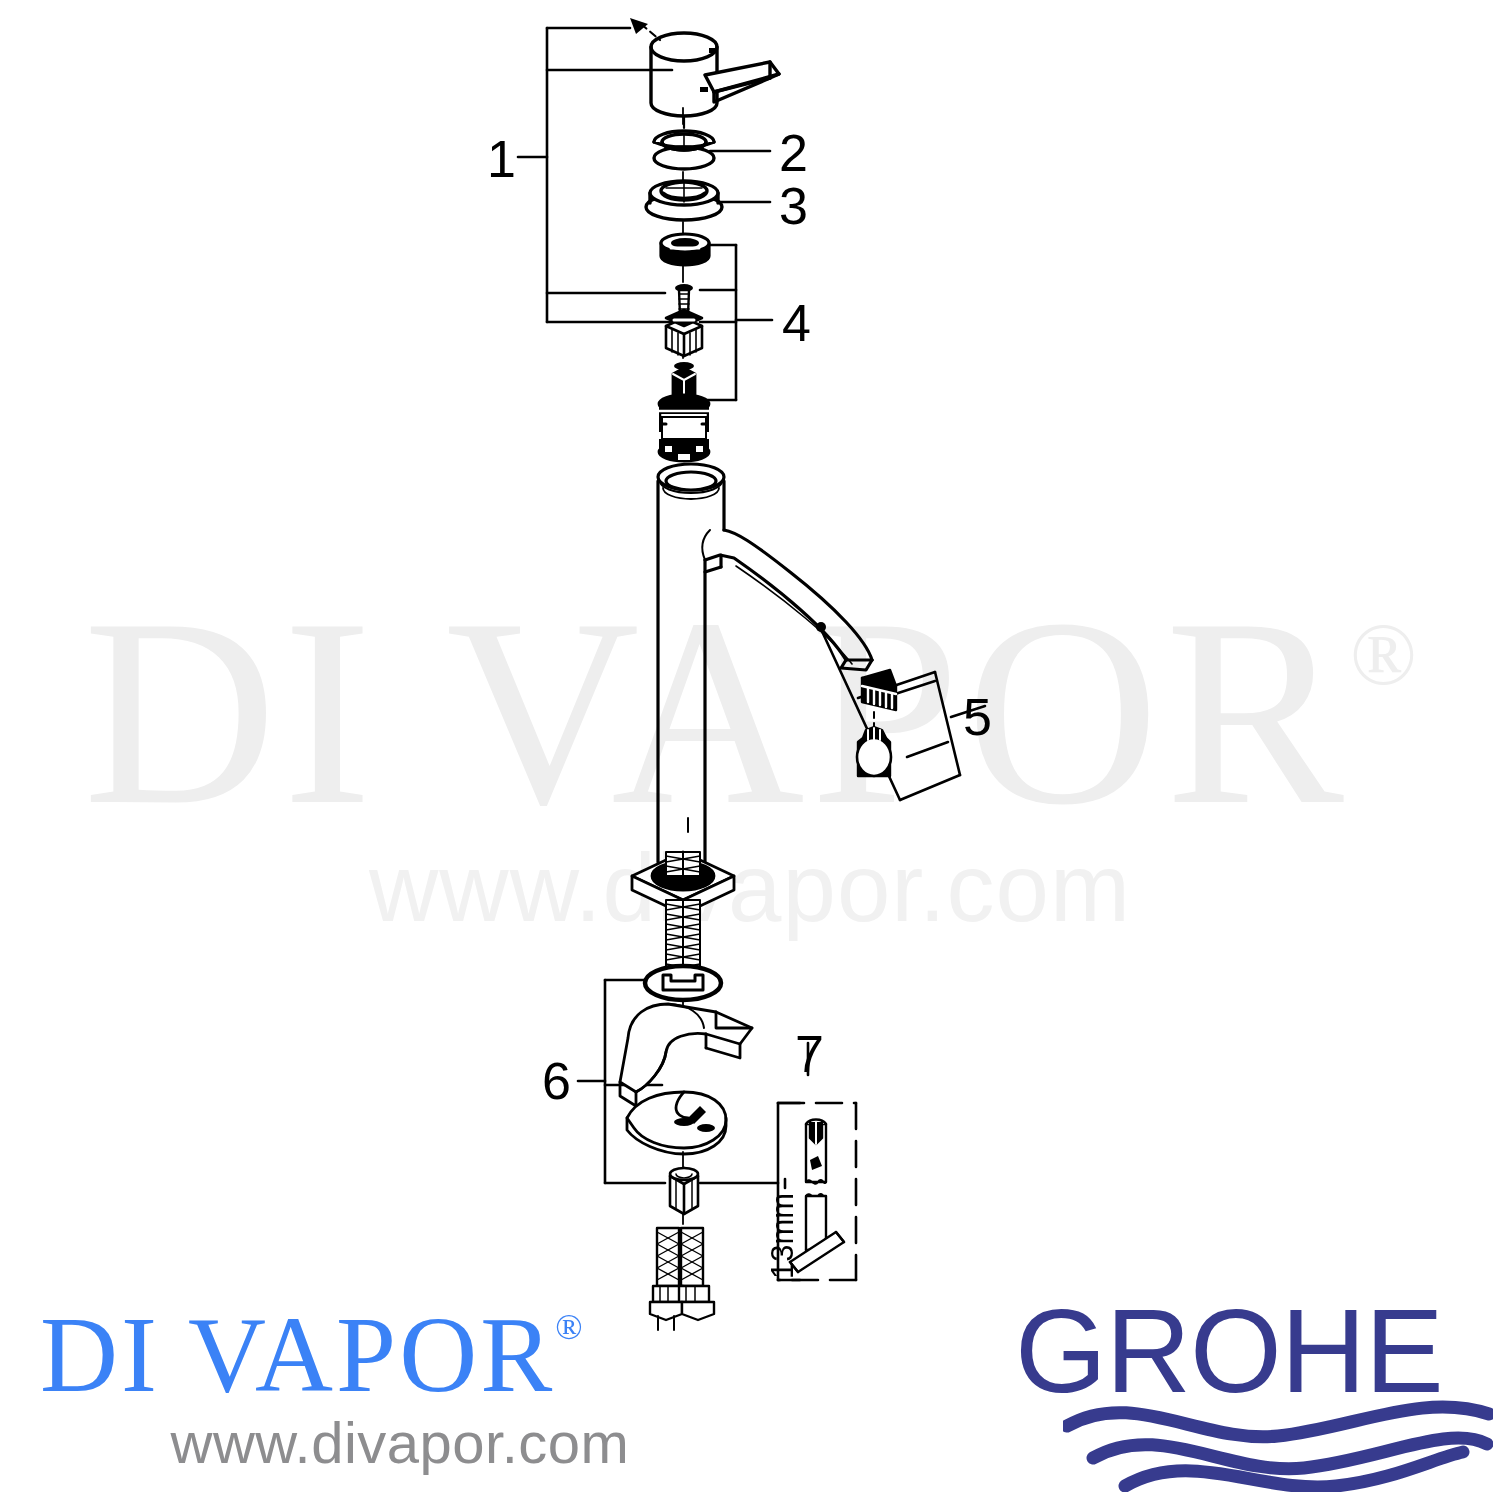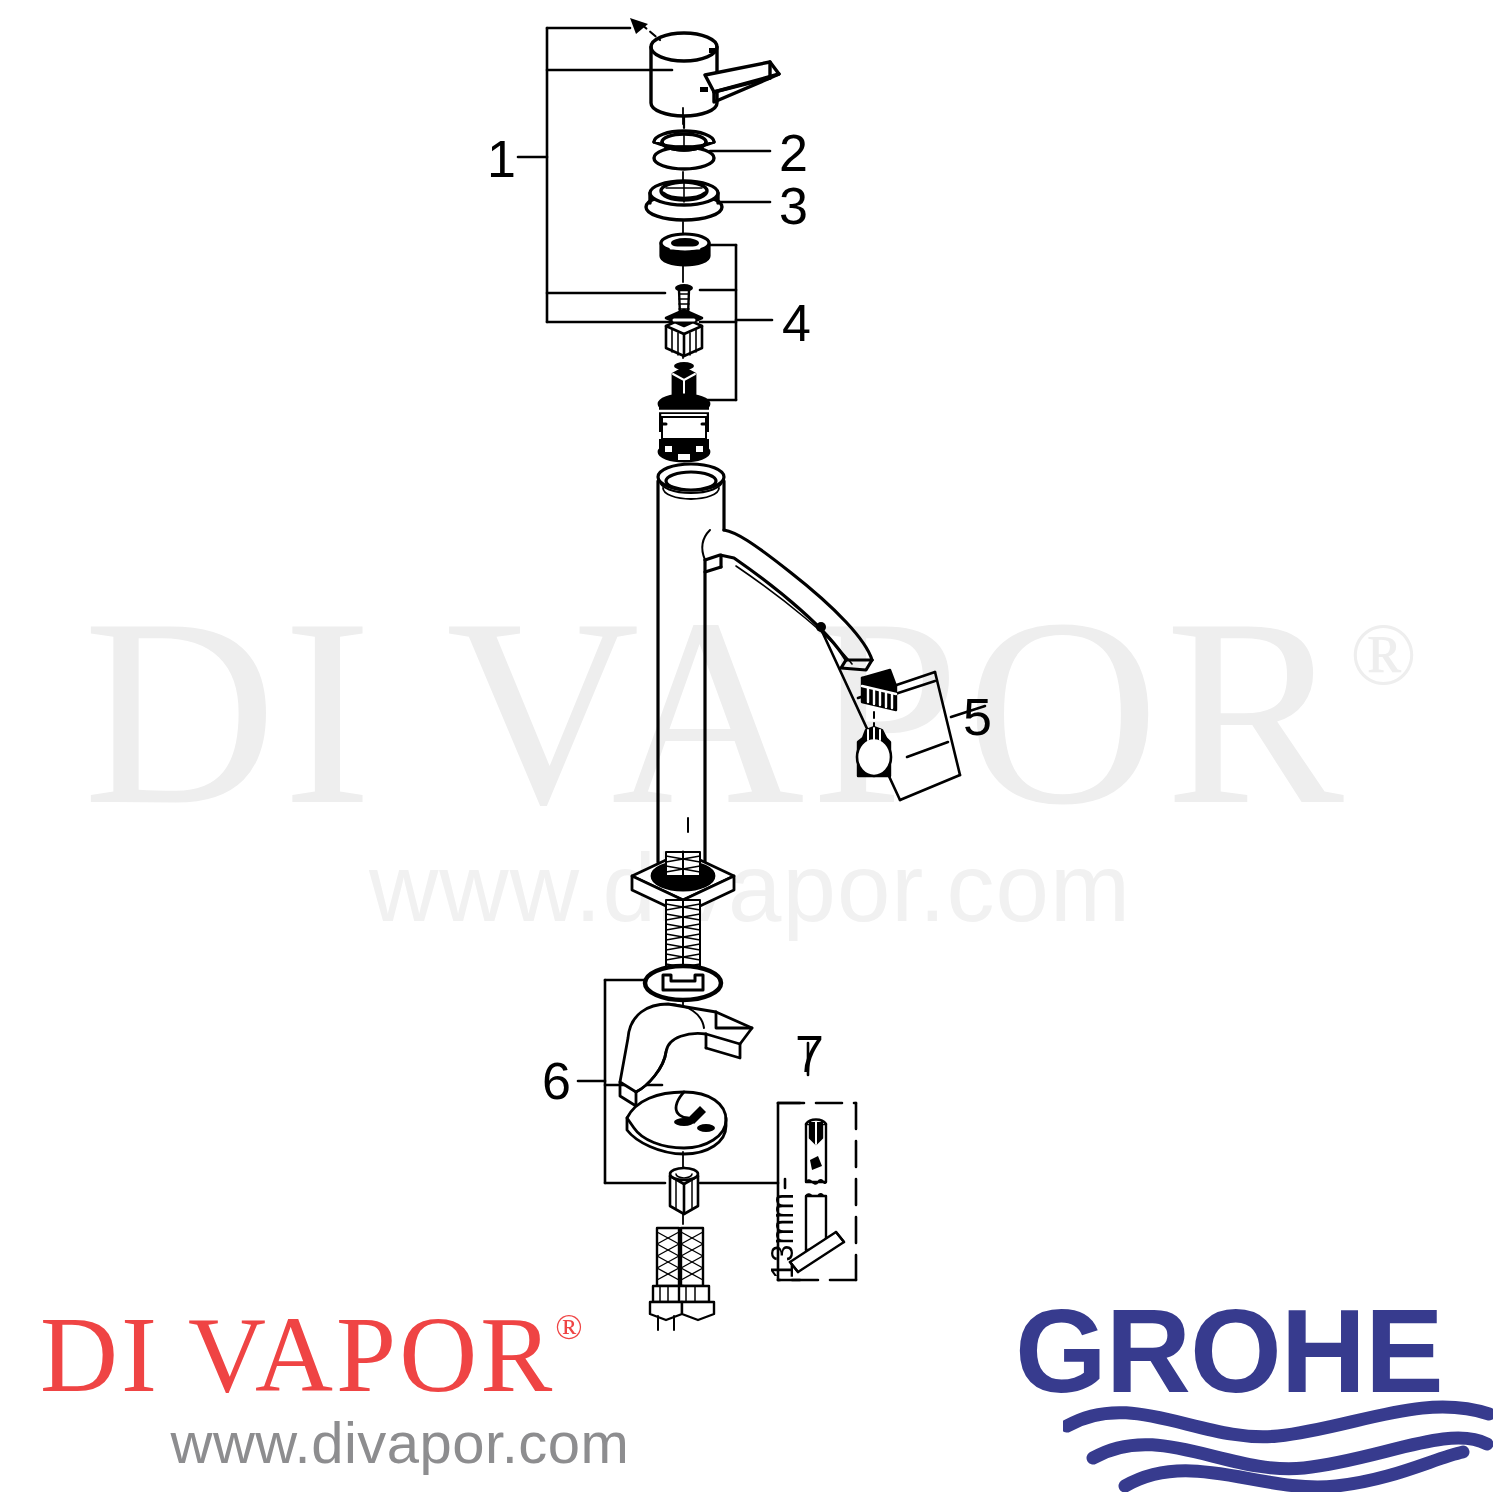--- a/index.html
+++ b/index.html
@@ -66,21 +66,21 @@
     position: absolute;
     left: 40px;
     top: 1300px;
     width: 720px;
   }
   .brand-divapor .name {
     font-family: "Liberation Serif", serif;
     font-size: 108px;
     line-height: 1.02;
     letter-spacing: 3px;
-    color: #ef4444;
+    color: #3b82f6;
     white-space: nowrap;
   }
   .brand-divapor .name .reg {
     font-size: 36px;
     vertical-align: 52px;
     letter-spacing: 0;
   }
   .brand-divapor .url {
     margin-top: 4px;
     text-align: center;
@@ -94,21 +94,21 @@
   
   .brand-grohe {
     position: absolute;
     left: 1015px;
     top: 1292px;
     width: 480px;
     height: 205px;
   }
   .brand-grohe .gname {
     font-family: "Liberation Sans", sans-serif;
-    font-weight: bold;
+    font-weight: normal;
     font-size: 118px;
     line-height: 1;
     letter-spacing: -1px;
     color: #373b8e;
     white-space: nowrap;
   }
   .grohe-waves {
     position: absolute;
     left: 48px;
     top: 104px;

